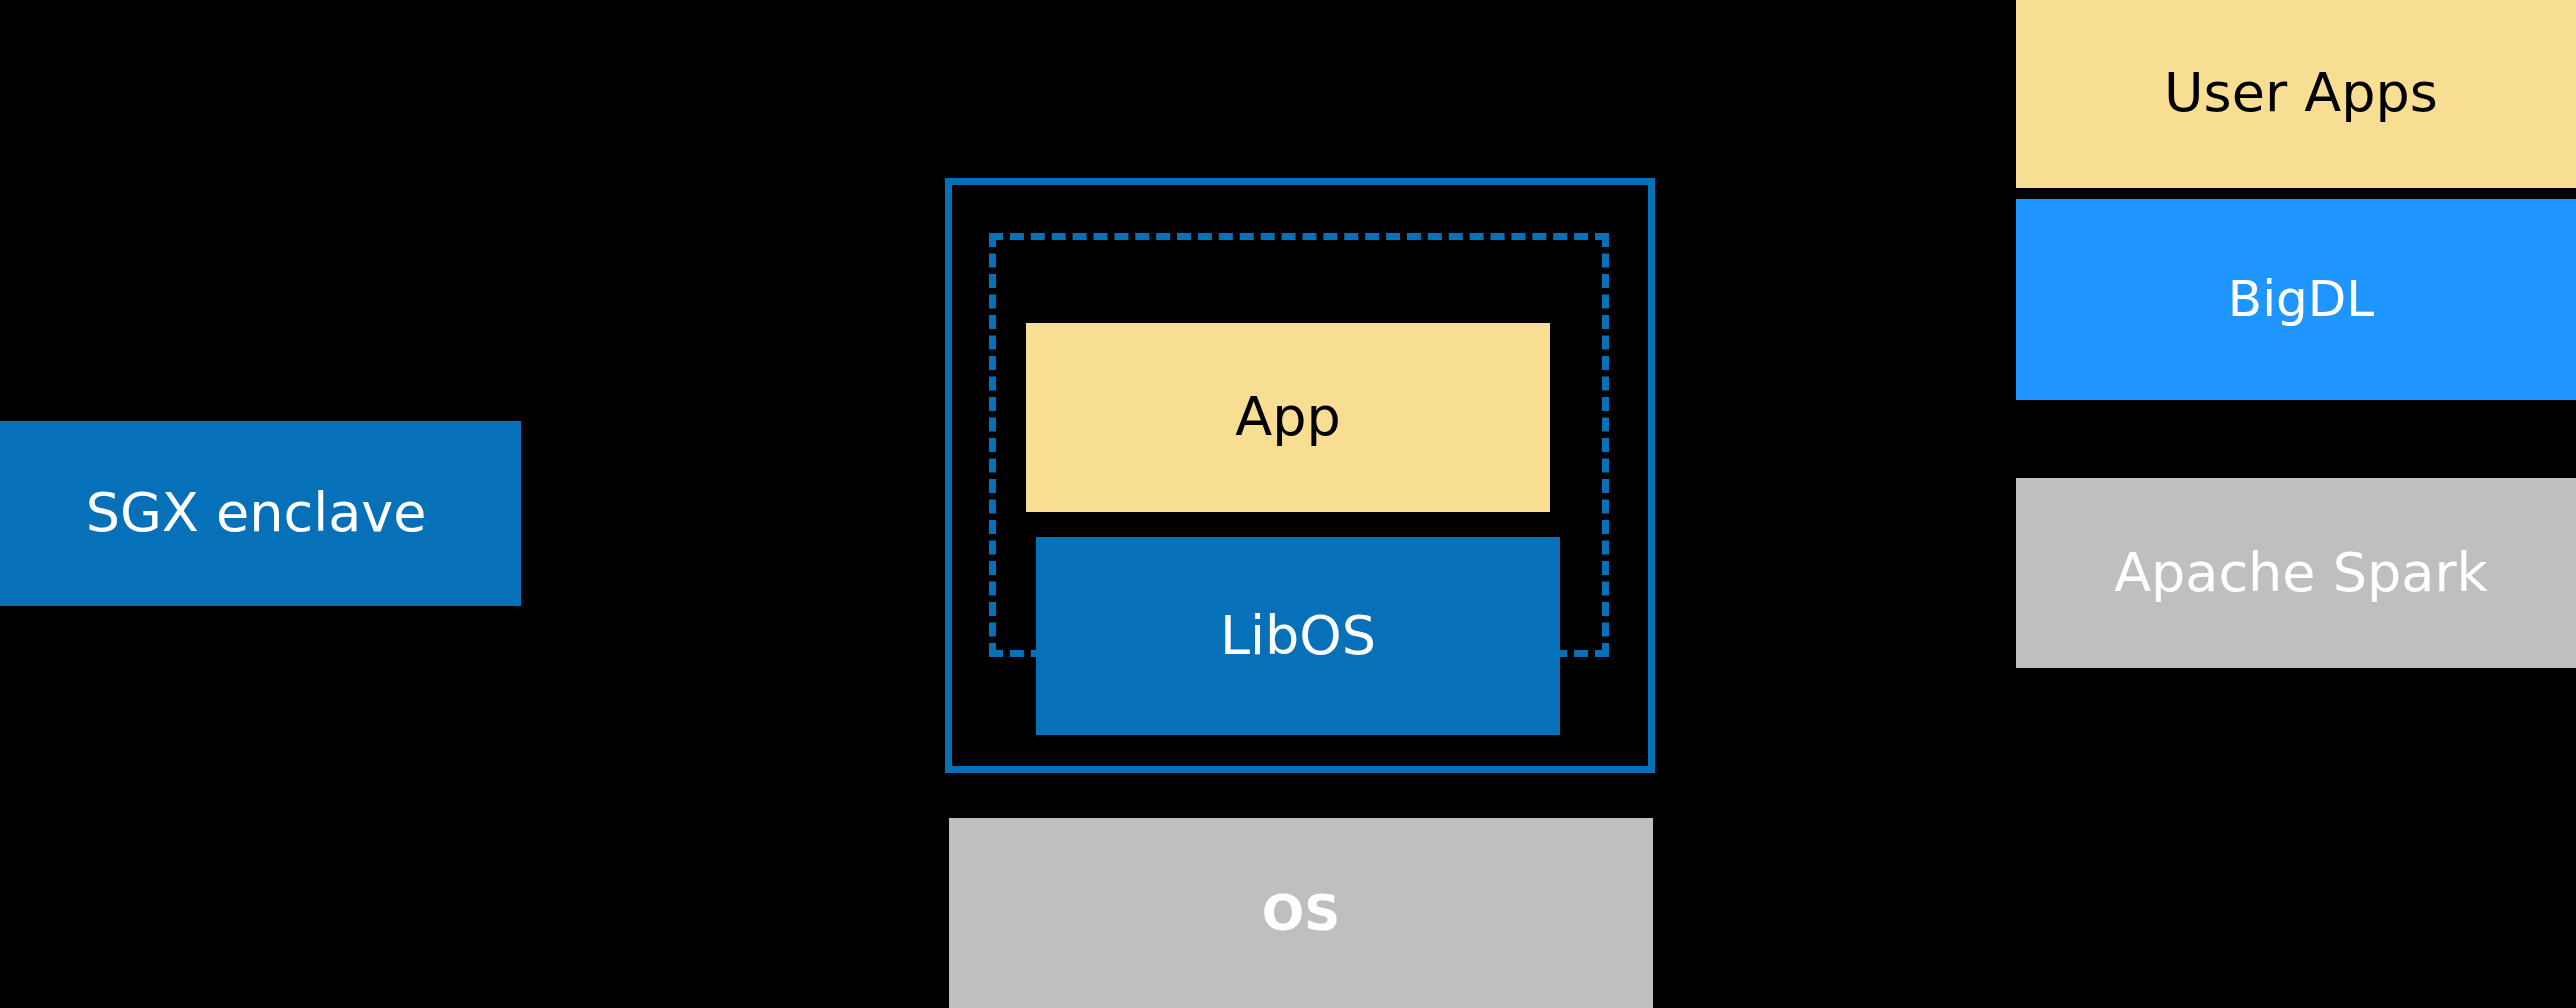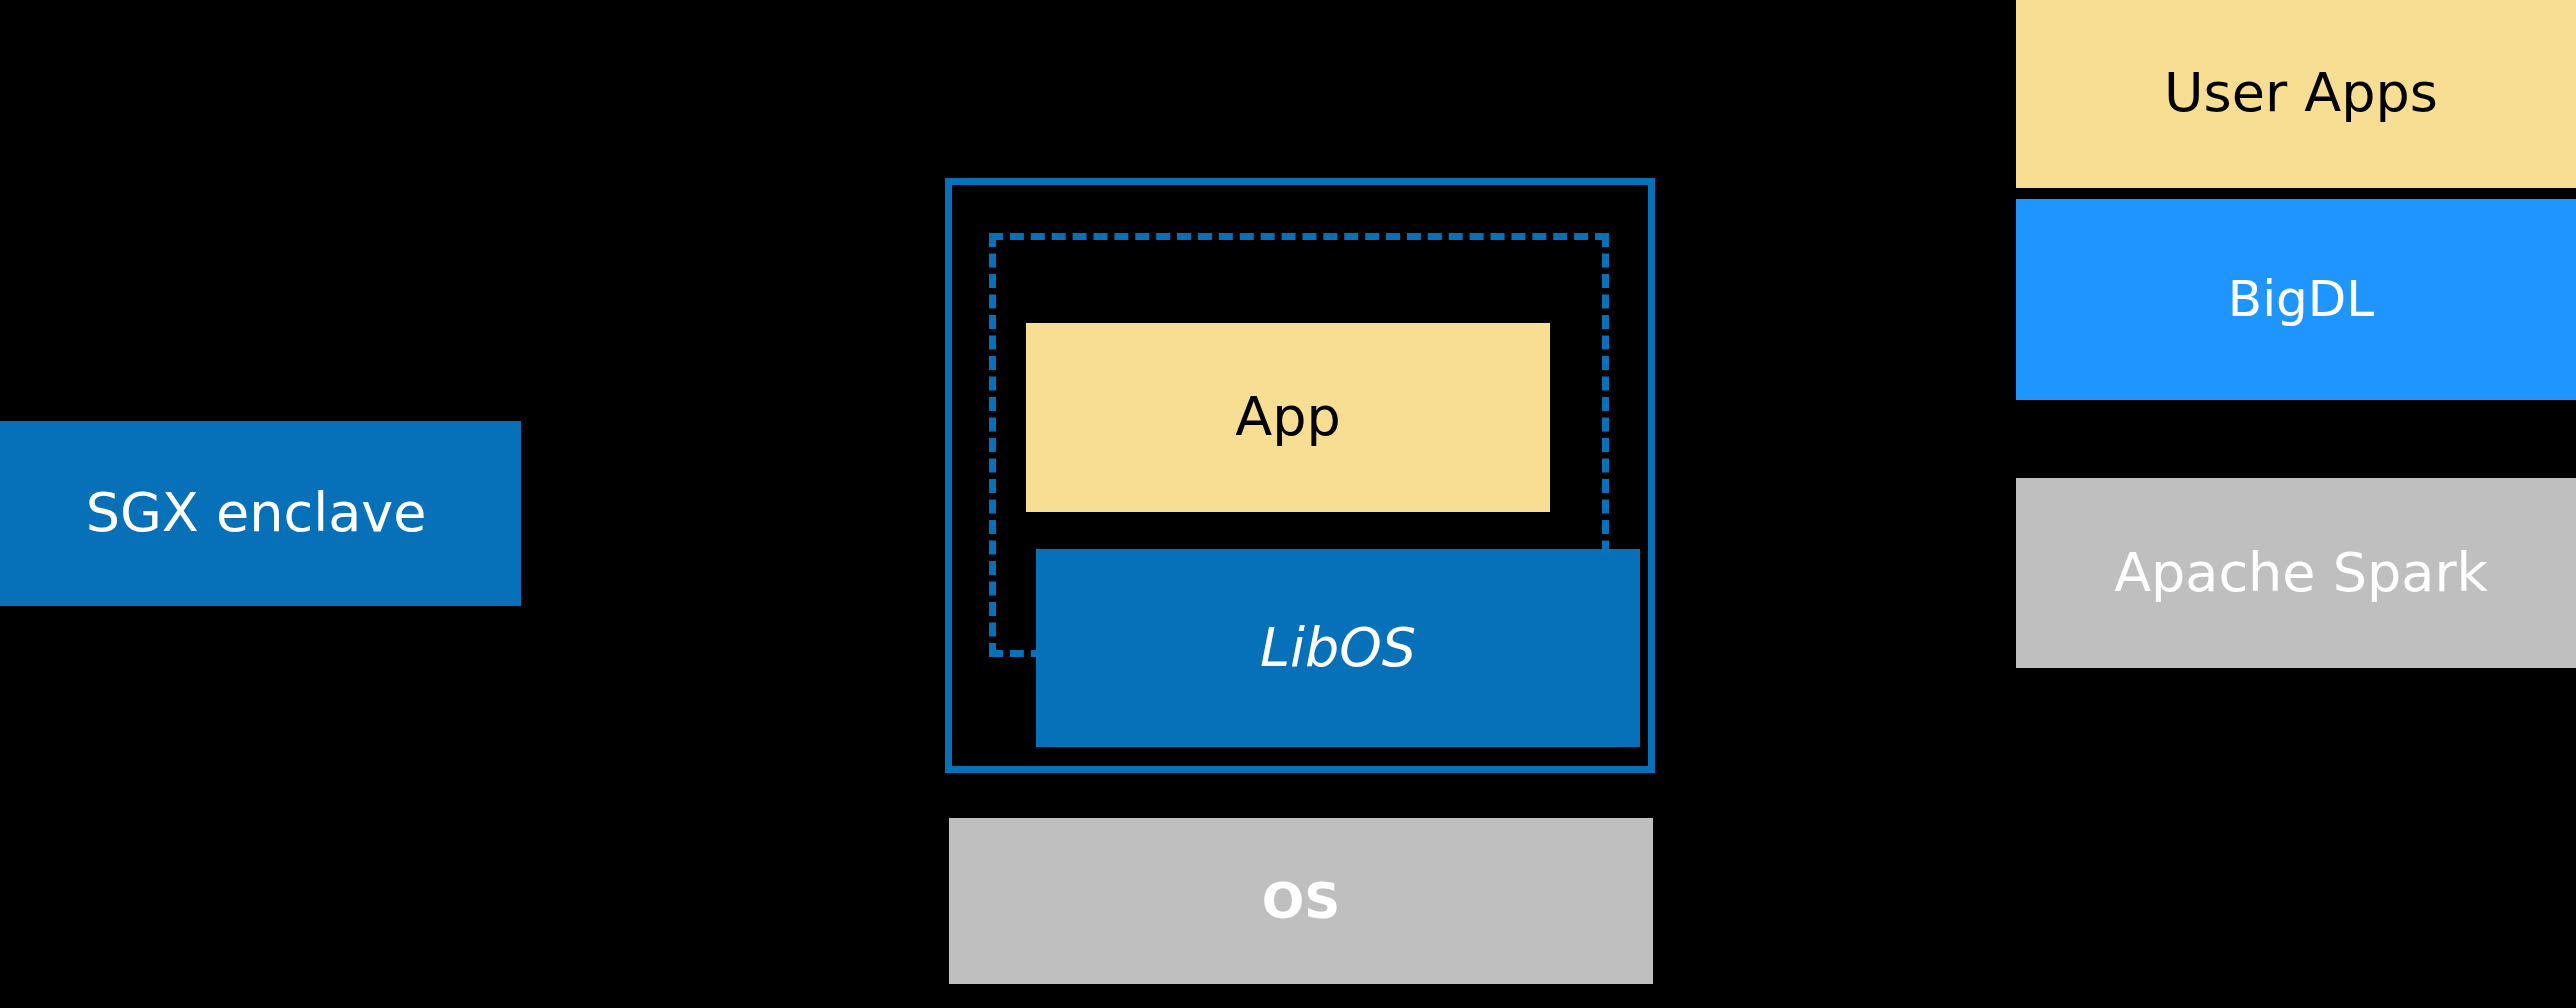--- a/index.html
+++ b/index.html
@@ -102,25 +102,25 @@
   </div>
 
   <div class="frame-solid" style="left:945px; top:178px; width:710px; height:595px;"></div>
 
   <div class="frame-dashed" style="left:989px; top:233px; width:620px; height:424px;"></div>
 
   <div class="box fill-cream t-app" style="left:1026px; top:294px; width:524px; height:189px;margin-top:29px;">
     <span class="lbl">App</span>
   </div>
 
-  <div class="box fill-blue t-libos" style="left:1036px; top:549px; width:604px; height:198px;font-style:italic;">
+  <div class="box fill-blue t-libos" style="left:1036px; top:537px; width:524px; height:198px;">
     <span class="lbl">LibOS</span>
   </div>
 
-  <div class="box fill-gray t-os" style="left:949px; top:818px; width:704px; height:166px;">
+  <div class="box fill-gray t-os" style="left:949px; top:818px; width:704px; height:190px;">
     <span class="lbl">OS</span>
   </div>
 
   <div class="box fill-cream t-userapps" style="left:2016px; top:-1.7px; width:570px; height:190px;">
     <span class="lbl">User Apps</span>
   </div>
 
   <div class="box fill-brtblue t-bigdl" style="left:2016px; top:199px; width:570px; height:201px;">
     <span class="lbl">BigDL</span>
   </div>

